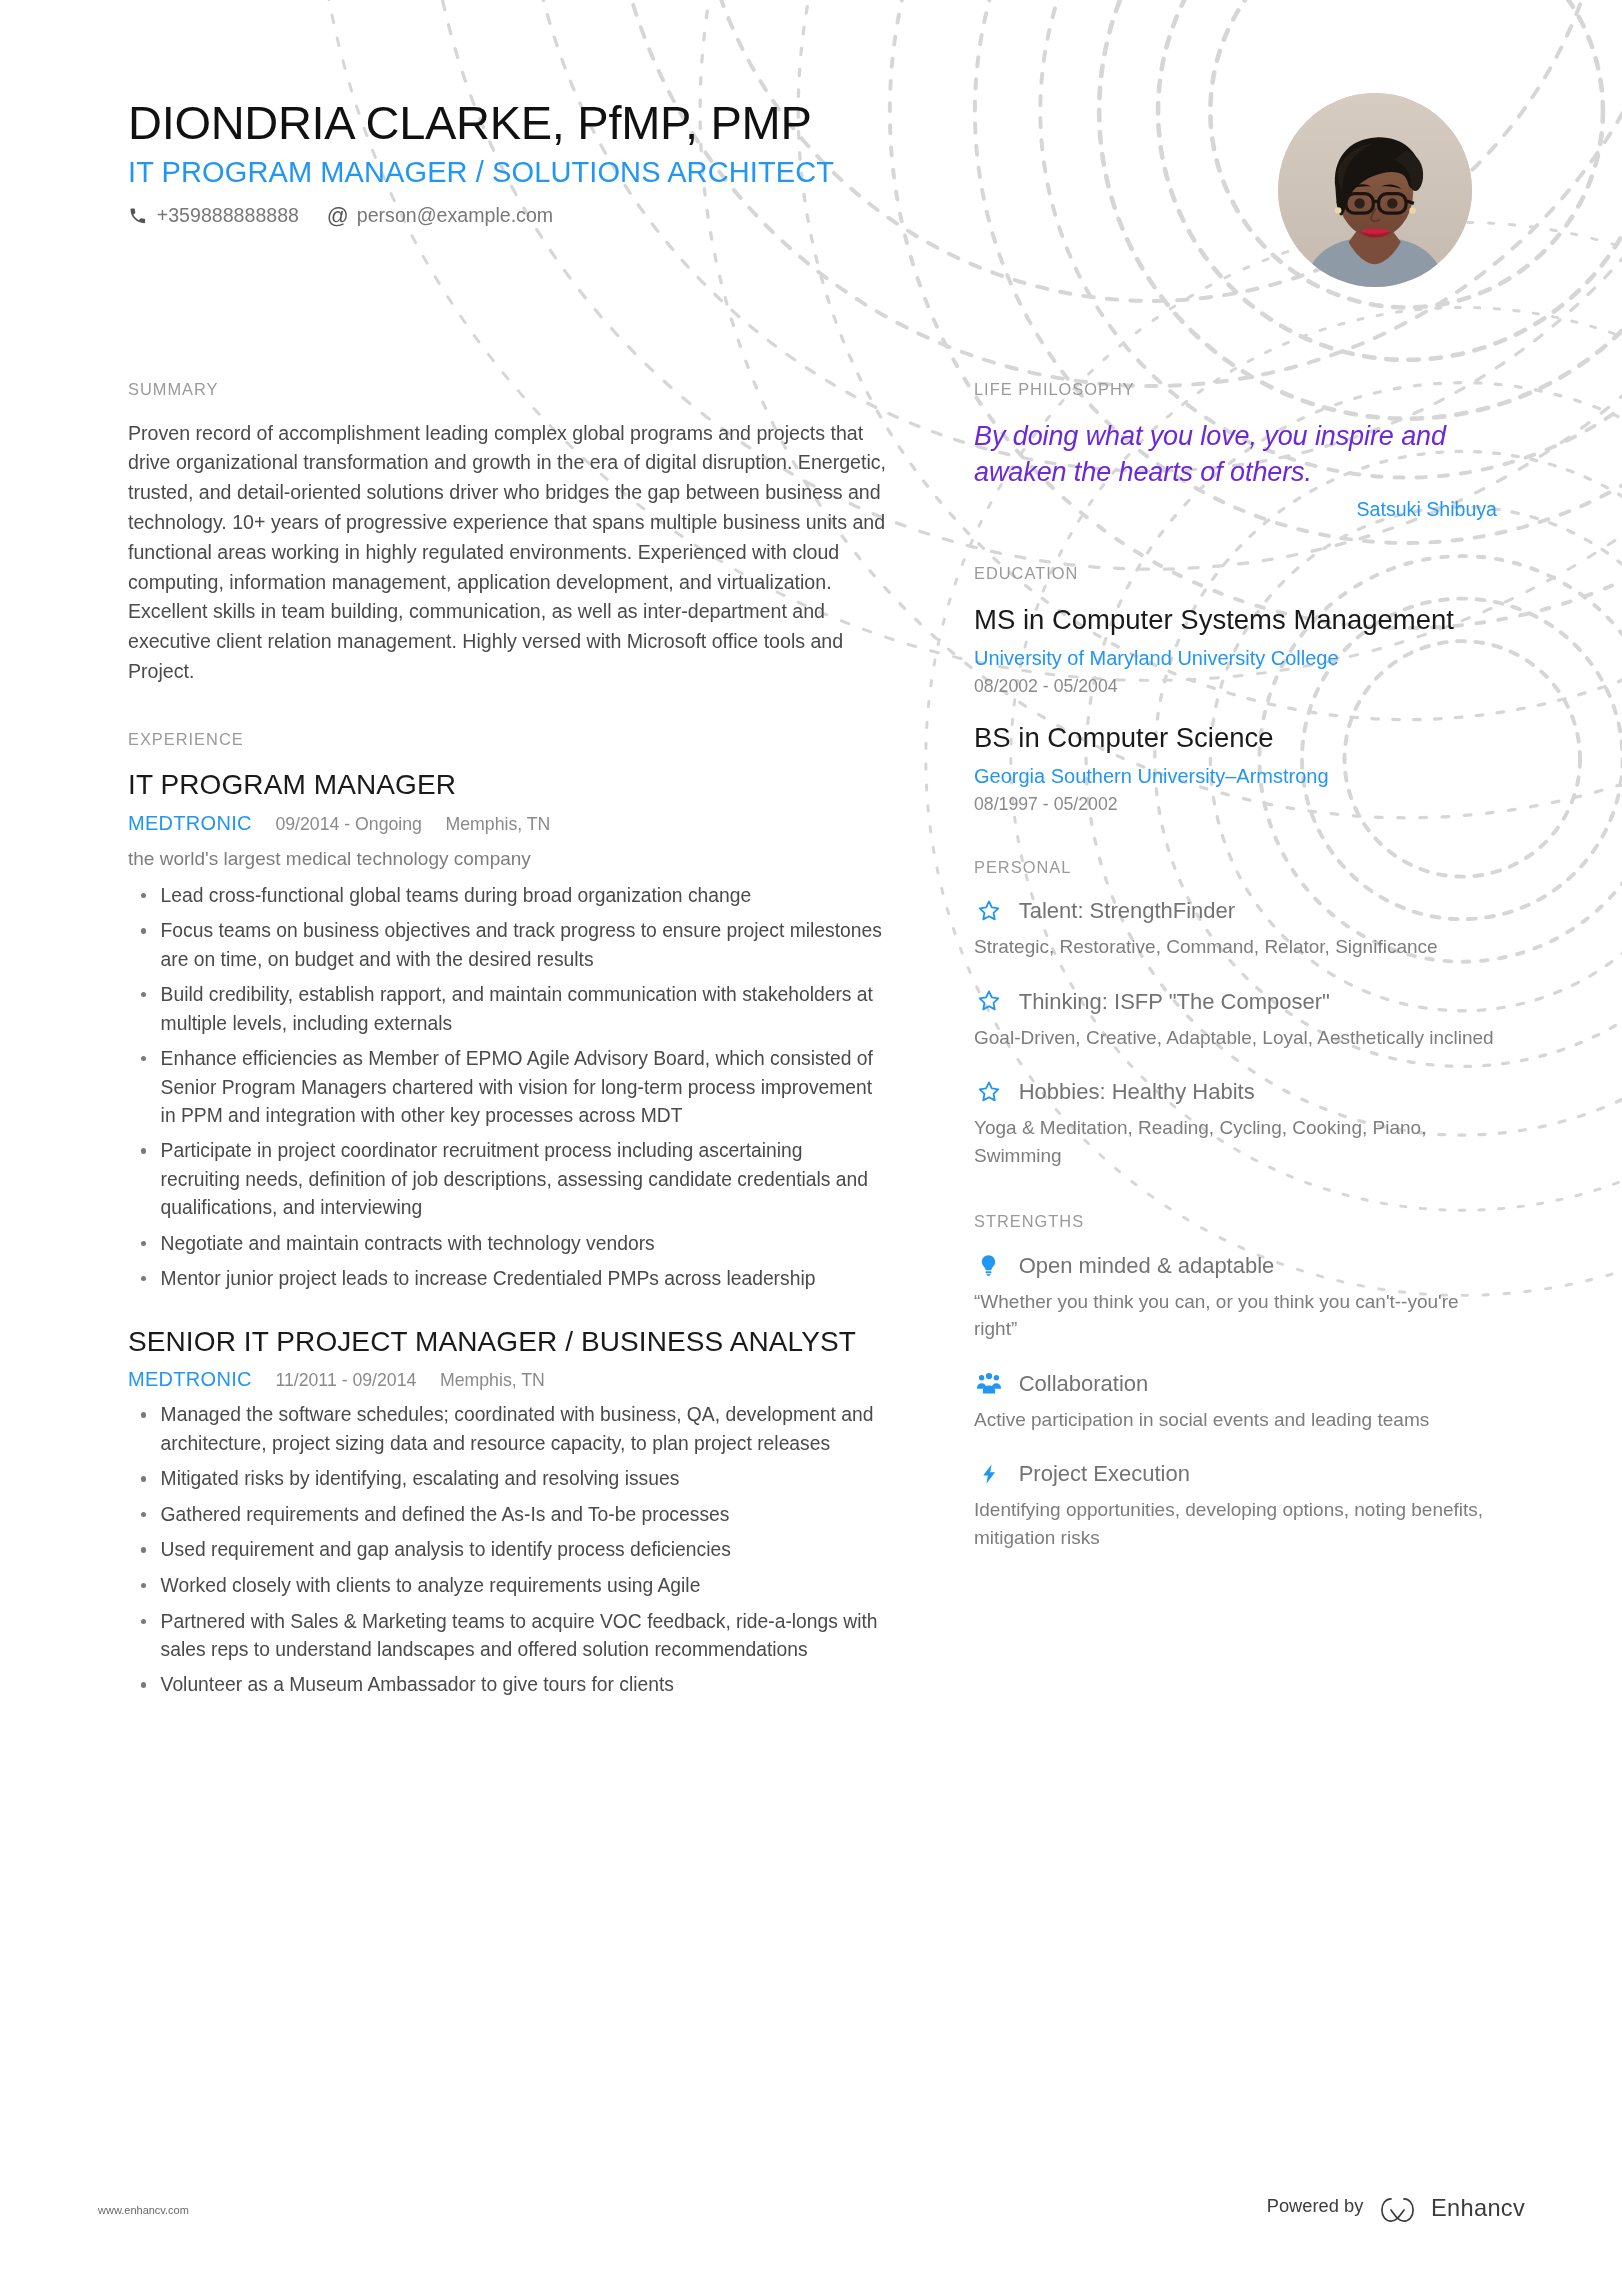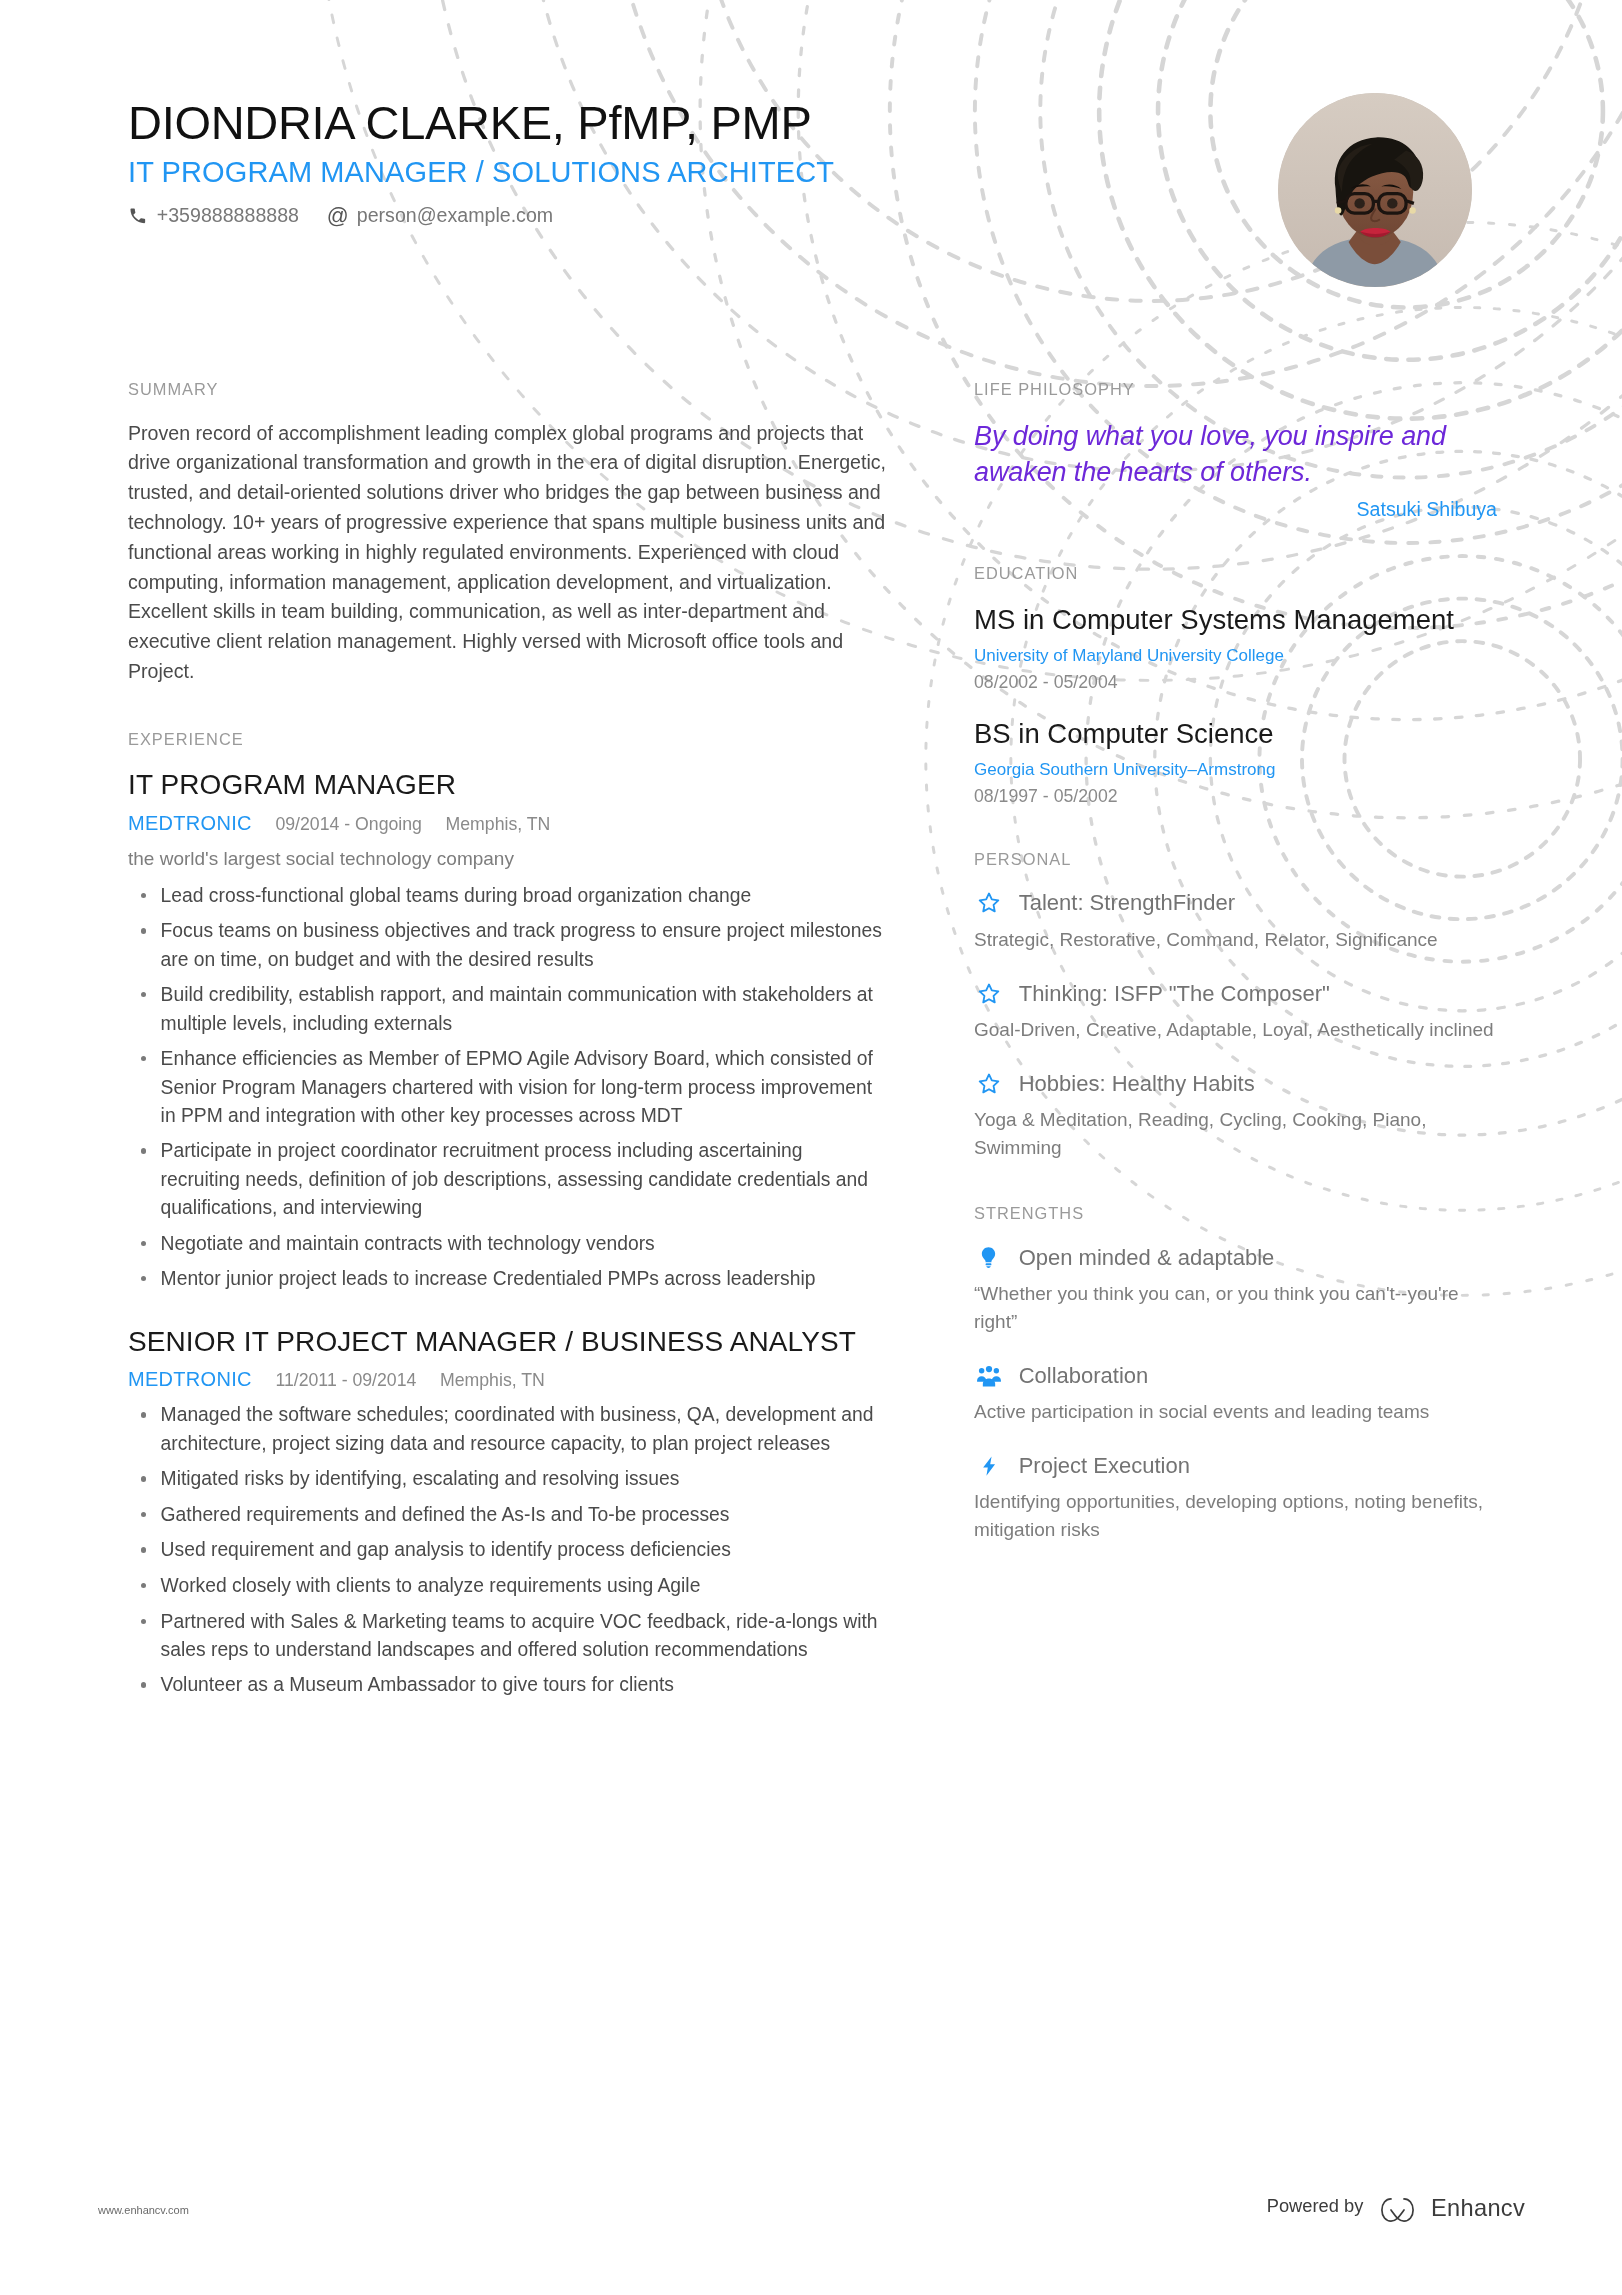--- a/index.html
+++ b/index.html
@@ -82,21 +82,21 @@
   .quote{
     font-style:italic;font-size:27px;line-height:1.33;color:#6d28d9;
     margin:0;font-weight:400;letter-spacing:-0.1px;
   }
   .quote-author{
     text-align:right;font-size:19.6px;color:#2196f3;margin-top:7.9px;
   }
 
   .edu{margin-bottom:23.6px;}
   .edu-degree{font-size:27.5px;line-height:1.24;color:#1a1a1a;margin:0 0 7.9px 0;font-weight:400;}
-  .edu-school{font-size:17px;color:#2196f3;margin:0 0 5.2px 0;line-height:1.3;}
+  .edu-school{font-size:20px;color:#2196f3;margin:0 0 5.2px 0;line-height:1.3;}
   .edu-dates{font-size:17.7px;color:#8a8a8a;margin:0;}
 
   .item{margin-bottom:26px;}
   .item-head{display:flex;align-items:center;gap:15.7px;margin-bottom:7.9px;}
   .item-ico{width:29px;height:29px;flex:0 0 29px;display:flex;align-items:center;justify-content:center;}
   .item-ico svg{display:block;}
   .item-title{font-size:22px;color:#737373;line-height:1.25;}
   .item-desc{font-size:19px;line-height:1.45;color:#7d7d7d;margin:0;}
 
   
@@ -231,21 +231,21 @@
       <section class="sec">
         <div class="sec-label">EXPERIENCE</div>
 
         <div class="job-block">
           <h2 class="job-title">IT PROGRAM MANAGER</h2>
           <div class="job-meta">
             <span class="job-company">MEDTRONIC</span>
             <span class="job-dates">09/2014 - Ongoing</span>
             <span class="job-loc">Memphis, TN</span>
           </div>
-          <p class="job-sub">the world's largest social technology company</p>
+          <p class="job-sub">the world's largest medical technology company</p>
           <ul class="bullets">
             <li>Lead cross-functional global teams during broad organization change</li>
             <li>Focus teams on business objectives and track progress to ensure project milestones are on time, on budget and with the desired results</li>
             <li>Build credibility, establish rapport, and maintain communication with stakeholders at multiple levels, including externals</li>
             <li>Enhance efficiencies as Member of EPMO Agile Advisory Board, which consisted of Senior Program Managers chartered with vision for long-term process improvement in PPM and integration with other key processes across MDT</li>
             <li>Participate in project coordinator recruitment process including ascertaining recruiting needs, definition of job descriptions, assessing candidate credentials and qualifications, and interviewing</li>
             <li>Negotiate and maintain contracts with technology vendors</li>
             <li>Mentor junior project leads to increase Credentialed PMPs across leadership</li>
           </ul>
         </div>

